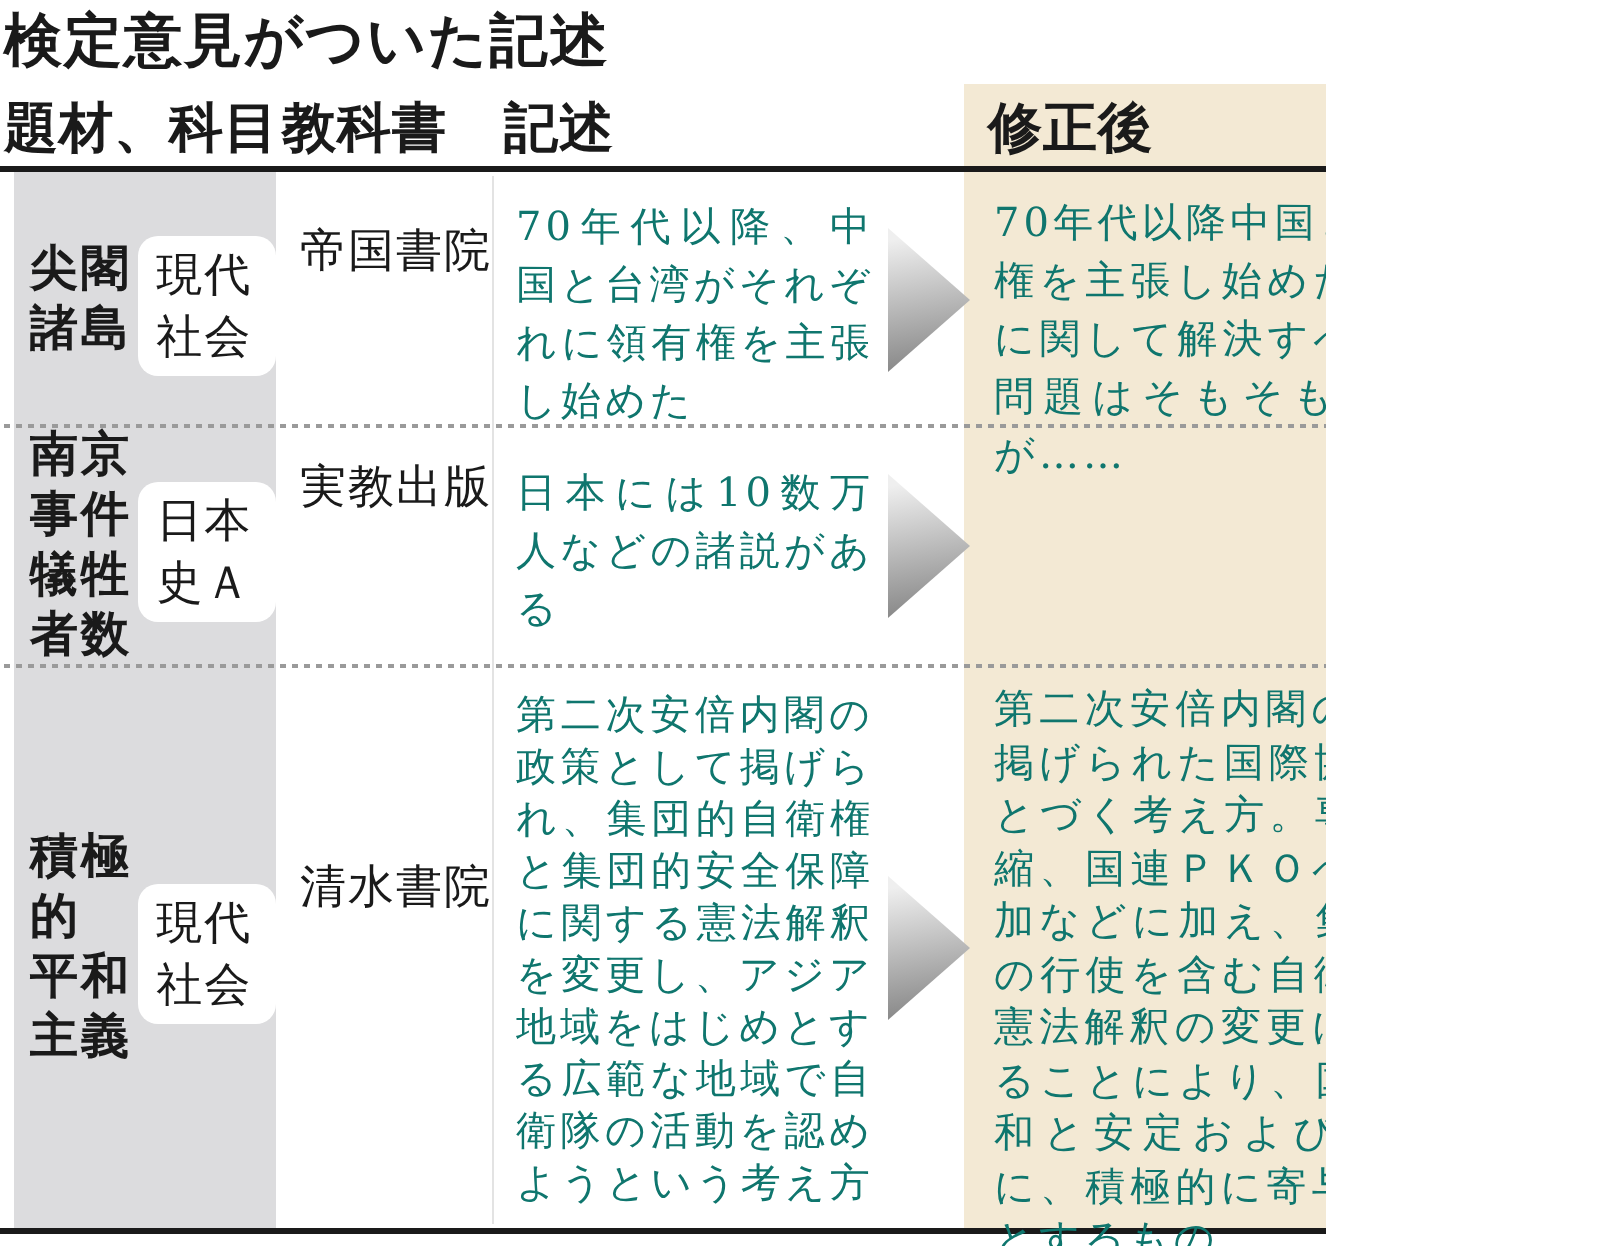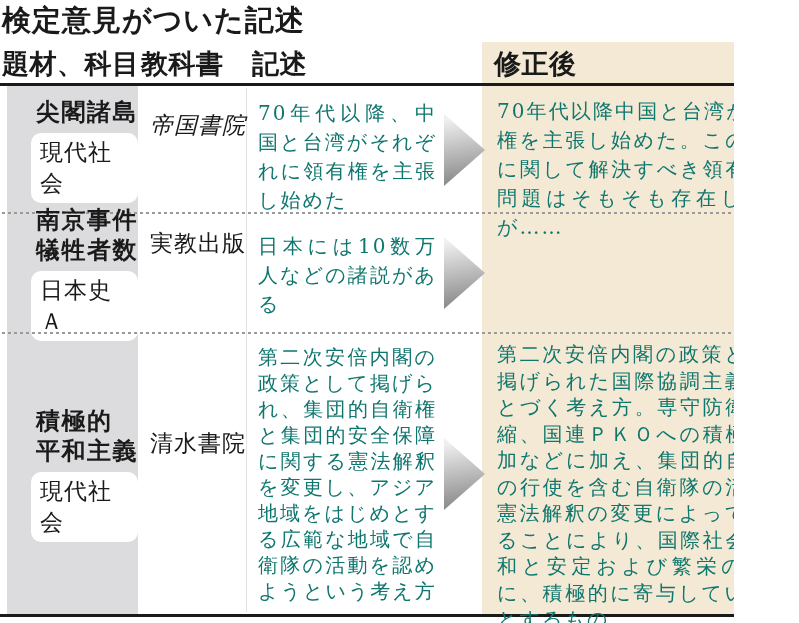--- a/index.html
+++ b/index.html
@@ -1,18 +1,18 @@
 <!DOCTYPE html>
 <html><head>
 <meta charset="utf-8">
 <style>
   html,body{margin:0;padding:0;background:#ffffff;}
   .stage{
     position:relative;
-    width:734px;height:623px;
+    width:663px;height:623px;
     background:#ffffff;
     overflow:hidden;
     font-family:"Liberation Sans","DejaVu Sans",sans-serif;
     color:#1a1a1a;
   }
   .page-title{
     position:absolute;left:2px;top:1px;
     font-size:29px;font-weight:bold;letter-spacing:1px;
   }
   
@@ -45,33 +45,33 @@
   .ch-description{left:252px;}
   .ch-revised{left:494px;}
   
   .row{position:absolute;left:0;width:799px;}
   .row1{top:88px;height:124px;}
   .row2{top:214px;height:118px;}
   .row3{top:334px;height:280px;}
   .cell{position:absolute;box-sizing:border-box;}
   .topic-cell{
     left:7px;width:131px;height:100%;
-    display:flex;flex-direction:column;justify-content:center;
-    align-items:flex-end;padding-left:24px;
+    display:flex;flex-direction:row;justify-content:center;
+    align-items:center;padding-left:8px;
   }
   .topic-label{
     font-size:24px;font-weight:bold;line-height:30px;letter-spacing:1.5px;
     white-space:pre-line;
   }
   .subject-badge{
     margin-top:6px;background:#ffffff;border-radius:10px;
     padding:4px 9px;font-size:23px;letter-spacing:1px;
   }
   .publisher-cell{left:150px;width:100px;height:100%;font-size:23px;letter-spacing:1px;}
-  .row1 .publisher-cell{padding-top:22px;font-style:italic;}
+  .row1 .publisher-cell{padding-top:22px;}
   .row2 .publisher-cell{padding-top:14px;}
   .row3 .publisher-cell{padding-top:94px;}
   .desc-cell,.revised-cell{
     font-family:"DejaVu Serif","Liberation Serif",serif;
     font-size:20px;color:#0f766e;letter-spacing:2px;
     text-align:justify;
   }
   .desc-cell{left:258px;width:179px;height:100%;}
   .revised-cell{left:497px;width:296px;height:100%;}
   .row1 .desc-cell{padding-top:11px;line-height:29px;}

